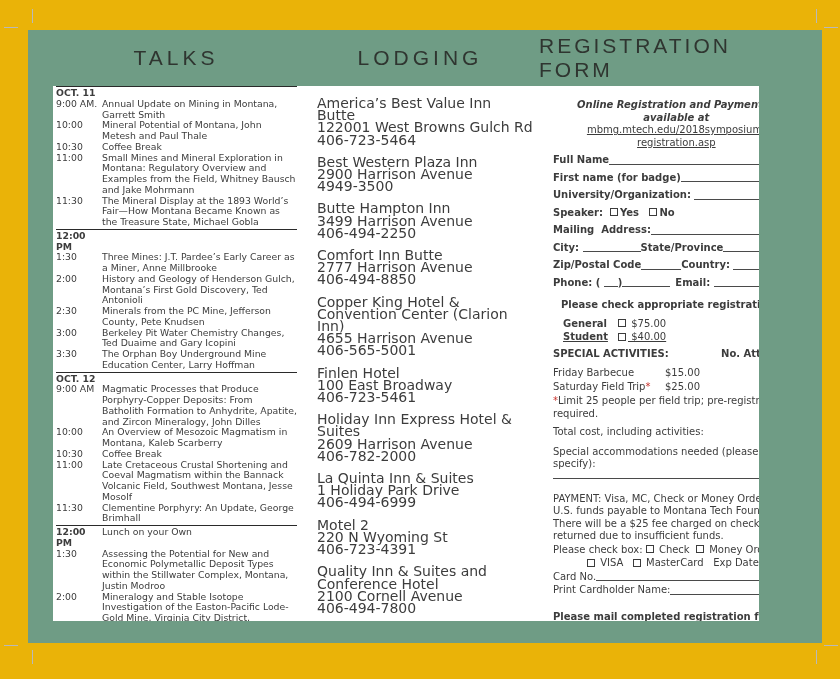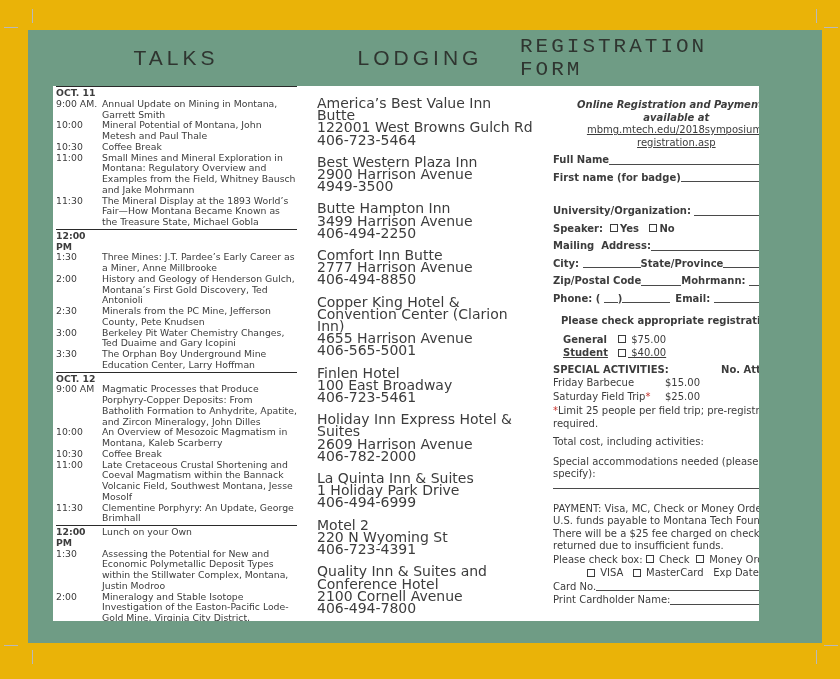--- a/index.html
+++ b/index.html
@@ -4,21 +4,21 @@
 <style>
   html,body{margin:0;padding:0;background:#ffffff;}
   .page{position:relative;width:840px;height:679px;background:#eab308;overflow:hidden;
         font-family:"DejaVu Sans","Liberation Sans",sans-serif;color:#3c3c3c;}
   .board{position:absolute;left:28px;top:30px;width:794px;height:613px;background:var(--green,#6f9c85);}
   .panel{position:absolute;left:25px;top:56px;width:706px;height:535px;background:#fff;display:flex;overflow:hidden;}
   .hdr{position:absolute;top:0;height:56px;display:flex;align-items:center;justify-content:center;
        font-family:"Liberation Sans",sans-serif;font-size:21px;letter-spacing:4px;color:#2f3530;font-weight:500;}
   .h-talks{left:25px;width:246px;}
   .h-lodging{left:271px;width:242px;}
-  .h-reg{left:492px;width:218px;letter-spacing:3px;font-family:Liberation Mono, monospace;}
+  .h-reg{left:511px;width:218px;letter-spacing:3px;}
   
   .crop{position:absolute;background:#b9b9b9;}
   
   .col-talks{flex:0 0 246px;box-sizing:border-box;padding:0 2px 0 3px;font-size:9.3px;line-height:10.75px;}
   .tsection{border-top:1px solid #2a2a2a;padding:1px 0 1px 0;}
   .theading{font-weight:bold;}
   .trow{display:flex;}
   .ttime{flex:0 0 46px;}
   .ttime.bold{font-weight:bold;}
   .ttext{flex:1;}
@@ -203,31 +203,31 @@
           <div class="lentry">
             <div>Super 8 of Butte</div>
             <div>2929 Harrison Avenue</div>
             <div>406-494-6000</div>
           </div>
         </div>
       <div class="col-reg" id="reg-col">
           <div class="rcenter"><span class="seg-bi">Online Registration and Payment is available at</span></div>
           <div class="rcenter" style="margin-bottom: 5px;"><span class="seg-link">mbmg.mtech.edu/2018symposium-registration.asp</span></div>
           <div class="rrow" style="margin-bottom: 5px;"><span class="seg-b">Full Name</span><span class="useg" style="flex: 1 1 0%;"></span></div>
-          <div class="rrow" style="margin-bottom: 21px; align-items: flex-end;"><span class="seg-b">First name (for badge)</span><span class="useg" style="flex: 1 1 0%;"></span></div>
+          <div class="rrow" style="margin-bottom: 5px; align-items: flex-end;"><span class="seg-b">First name (for badge)</span><span class="useg" style="flex: 1 1 0%;"></span></div>
           <div class="rrow" style="margin-bottom: 5px;"><span class="seg-b">University/Organization: </span><span class="useg" style="flex: 1 1 0%;"></span></div>
           <div class="rrow" style="margin-bottom: 5px;"><span class="seg-b">Speaker:  </span><span class="cb"></span><span class="seg-b">Yes   </span><span class="cb"></span><span class="seg-b">No</span></div>
           <div class="rrow" style="margin-bottom: 5px;"><span class="seg-b">Mailing  Address:</span><span class="useg" style="flex: 1 1 0%;"></span></div>
           <div class="rrow" style="margin-bottom: 5px;"><span class="seg-b">City: </span><span class="useg" style="width: 58px; flex: 0 0 auto;"></span><span class="seg-b">State/Province</span><span class="useg" style="flex: 1 1 0%;"></span></div>
-          <div class="rrow" style="margin-bottom: 5px;"><span class="seg-b">Zip/Postal Code</span><span class="useg" style="width: 40px; flex: 0 0 auto;"></span><span class="seg-b">Mohrmann: </span><span class="useg" style="flex: 1 1 0%;"></span></div>
+          <div class="rrow" style="margin-bottom: 5px;"><span class="seg-b">Zip/Postal Code</span><span class="useg" style="width: 40px; flex: 0 0 auto;"></span><span class="seg-b">Country: </span><span class="useg" style="flex: 1 1 0%;"></span></div>
           <div class="rrow" style="margin-bottom: 10px;"><span class="seg-b">Phone: ( </span><span class="useg" style="width: 14px; flex: 0 0 auto;"></span><span class="seg-b">)</span><span class="useg" style="width: 48px; flex: 0 0 auto;"></span><span class="sp" style="width: 5px;"></span><span class="seg-b">Email: </span><span class="useg" style="flex: 1 1 0%;"></span></div>
           <div class="rrow" style="margin-bottom: 6px;"><span class="sp" style="width: 8px;"></span><span class="seg-b">Please check appropriate registration fee.</span></div>
           <div class="rrow" style="margin-bottom: 1px;"><span class="sp" style="width: 10px;"></span><span class="seg-b fixw" style="width: 55px;">General</span><span class="cb"></span><span> $75.00</span></div>
           <div class="rrow" style="margin-bottom: 4px; text-decoration: underline;"><span class="sp" style="width: 10px;"></span><span class="seg-b fixw" style="width: 55px;">Student</span><span class="cb"></span><span> $40.00</span></div>
-          <div class="rrow" style="margin-bottom: 1px;"><span class="seg-b">SPECIAL ACTIVITIES:</span><span class="grow"></span><span class="seg-b">No. Attending</span></div>
+          <div class="rrow" style="margin-bottom: 7px;"><span class="seg-b">SPECIAL ACTIVITIES:</span><span class="grow"></span><span class="seg-b">No. Attending</span></div>
           <div class="rrow" style="margin-bottom: 1px;"><span class=" fixw" style="width: 112px;">Friday Barbecue</span><span class=" fixw" style="width: 60px;">$15.00</span><span class="grow"></span><span class="sp" style="width: 8px;"></span></div>
           <div class="rrow" style="margin-bottom: 2px;"><span class=" fixw" style="width: 112px;">Saturday Field Trip<span class="seg-red">*</span></span><span class=" fixw" style="width: 60px;">$25.00</span><span class="grow"></span><span class="sp" style="width: 8px;"></span></div>
           <div class="rwrap" style="margin-bottom: 6px;"><span class="seg-red">*</span><span>Limit 25 people per field trip; pre-registration required.</span></div>
           <div class="rrow" style="margin-bottom: 7px;"><span>Total cost, including activities:</span><span class="grow"></span><span class="sp" style="width: 4px;"></span></div>
           <div class="rwrap" style="margin-bottom: 6px;"><span>Special accommodations needed (please specify):</span></div>
           <div class="rrow" style="margin-bottom: 12px;"><span class="useg" style="flex: 1 1 0%;"></span></div>
           <div class="rwrap" style="margin-bottom: 1px;"><span>PAYMENT: Visa, MC, Check or Money Order in U.S. funds payable to Montana Tech Foundation. There will be a $25 fee charged on checks returned due to insufficient funds.</span></div>
           <div class="rrow" style="margin-bottom: 1px;"><span>Please check box: </span><span class="cb"></span><span> Check  </span><span class="cb"></span><span> Money Order</span></div>
           <div class="rrow" style="margin-bottom: 1px;"><span class="sp" style="width: 34px;"></span><span class="cb"></span><span> VISA   </span><span class="cb"></span><span> MasterCard   Exp Date: </span></div>
           <div class="rrow" style="margin-bottom: 1px;"><span>Card No.</span><span class="useg" style="flex: 1 1 0%;"></span></div>

